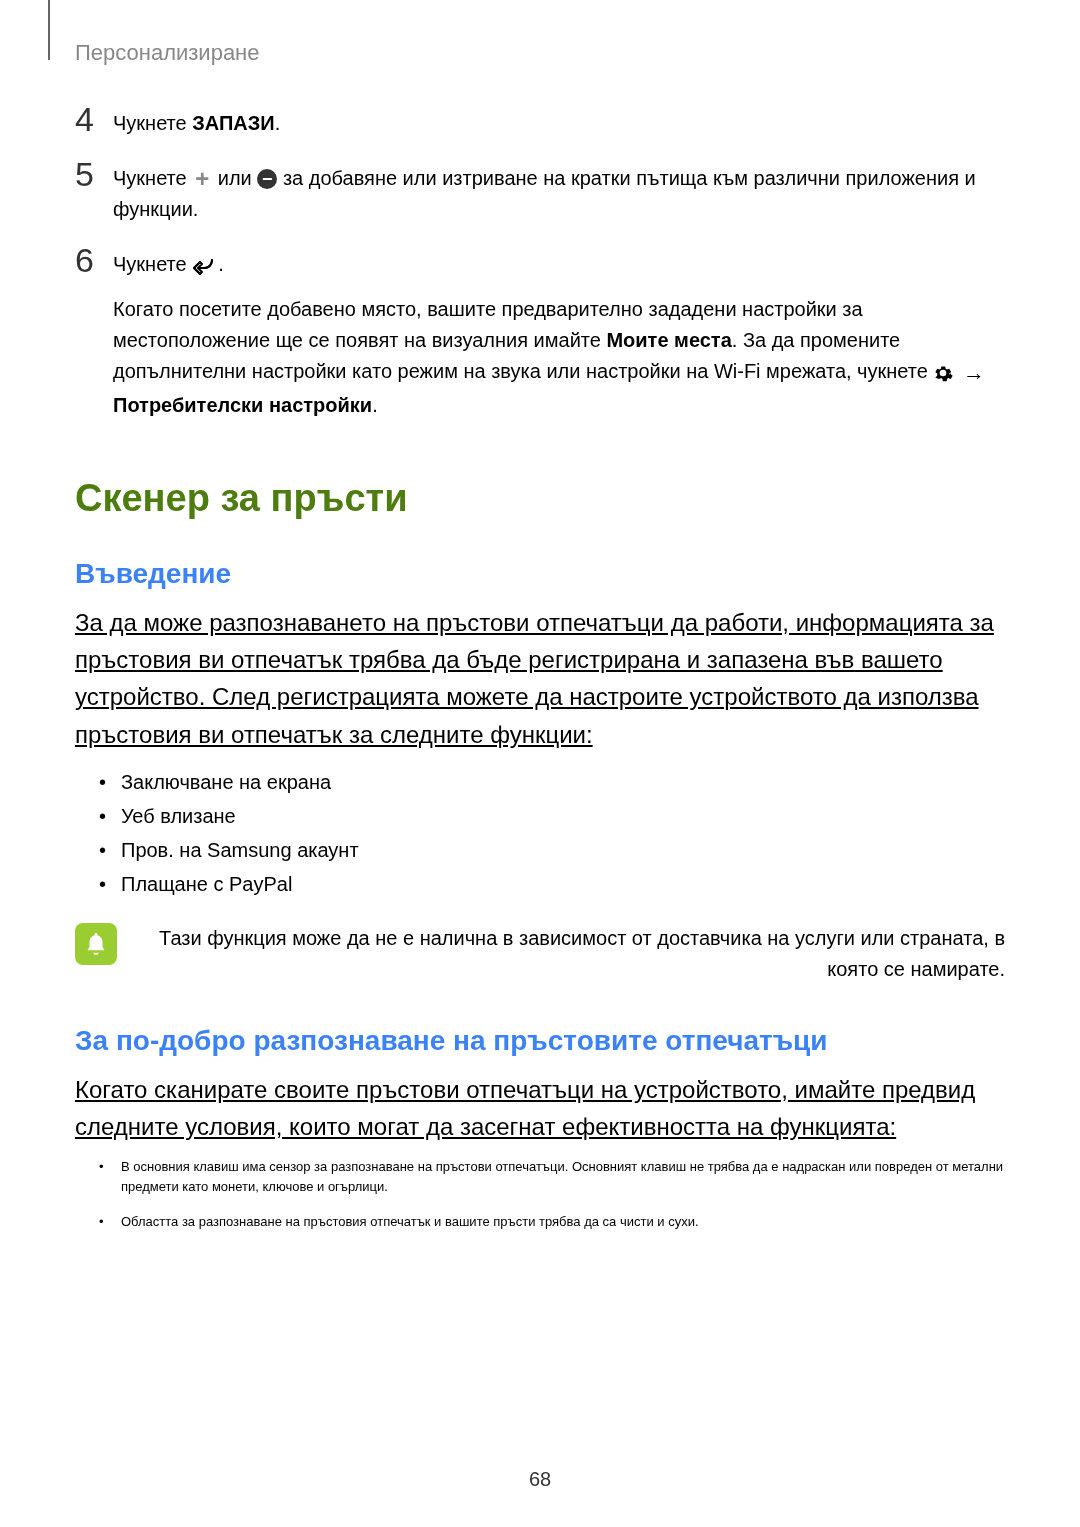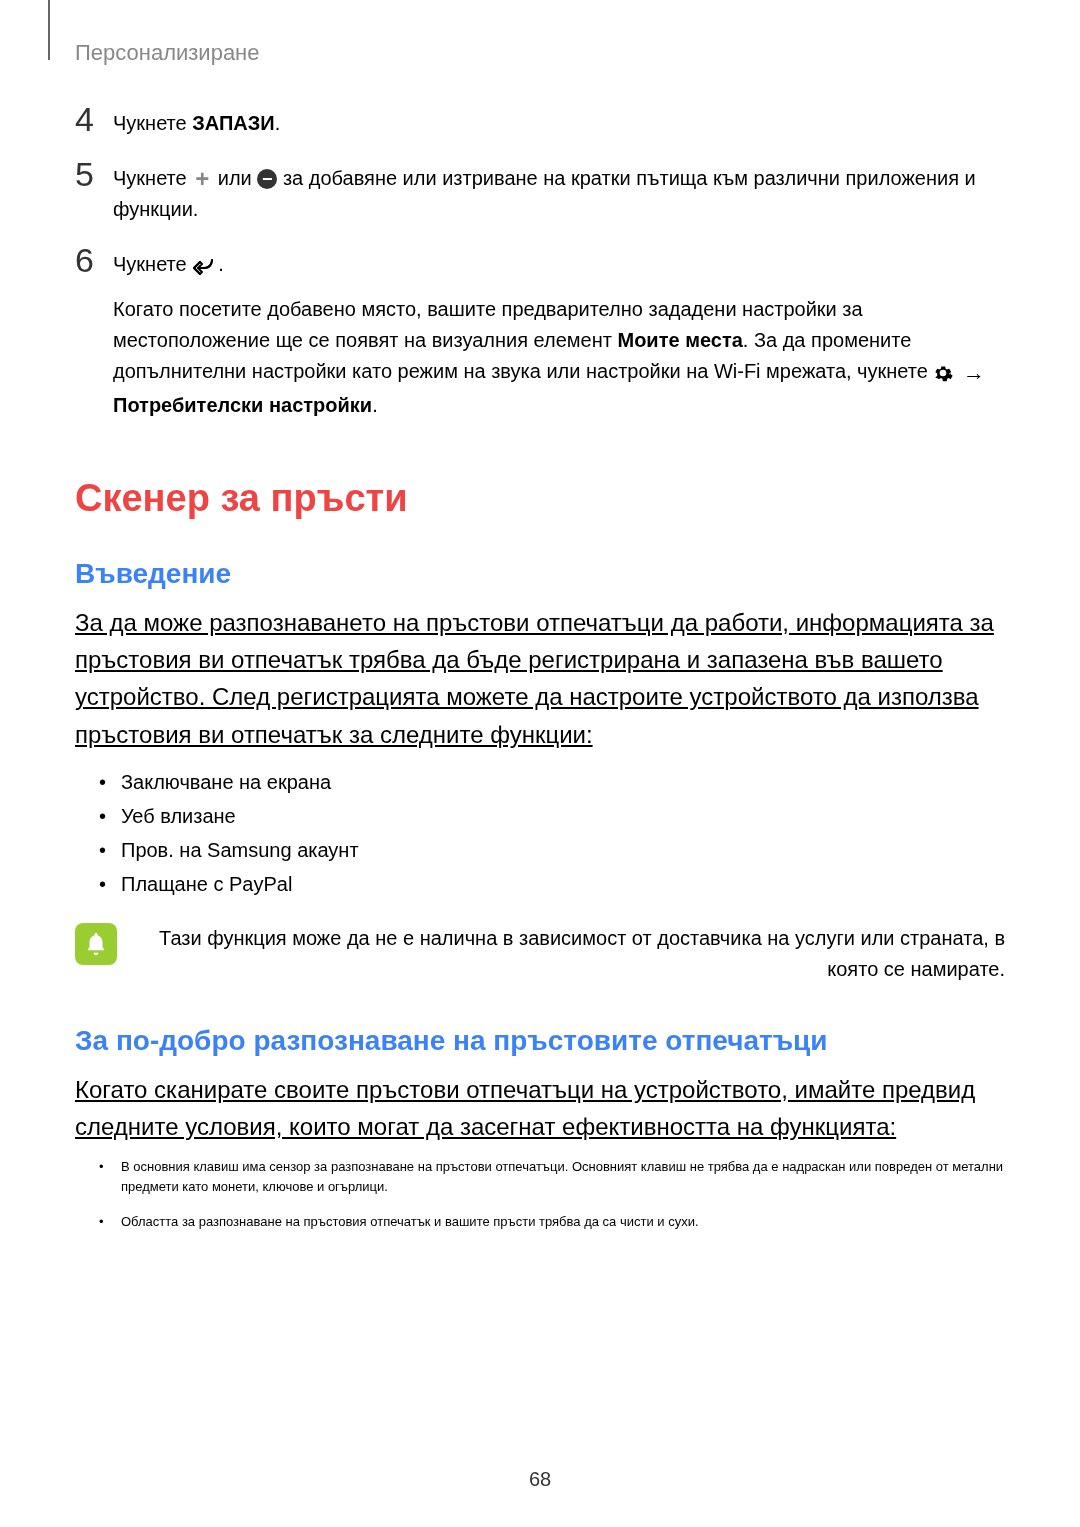--- a/index.html
+++ b/index.html
@@ -80,21 +80,21 @@
     }
     .icon-minus::after { content: "−"; line-height: 1; }
     .icon-back svg { width: 26px; height: 20px; }
     .icon-gear svg { width: 20px; height: 20px; }
     .icon-arrow {
       font-size: 22px;
       color: #000;
       padding: 0 4px;
     }
     .h1 {
-      color: #ef4444;
+      color: #4d7c0f;
       font-size: 38px;
       font-weight: 700;
       margin-bottom: 38px;
     }
     .h2 {
       color: #3b82f6;
       font-size: 28px;
       font-weight: 700;
       margin-bottom: 14px;
     }
@@ -199,21 +199,21 @@
       <div>
         <span>Чукнете </span><span class="icon-back">
             <svg viewBox="0 0 26 20">
               <path d="M20 4 C20 4 20 12 12 12 L6 12 L10 8 L8 6 L2 12 L8 18 L10 16 L6 12" fill="none" stroke="#000" stroke-width="2" stroke-linecap="round" stroke-linejoin="round"></path>
               <path d="M20 4 C20 4 20 12 12 12 L6 12" fill="none" stroke="#000" stroke-width="2" stroke-linecap="round"></path>
               <path d="M2 12 L8 6 M2 12 L8 18" fill="none" stroke="#000" stroke-width="2" stroke-linecap="round"></path>
             </svg>
           </span><span>.</span>
       </div>
       <div class="step-body-para">
-        <span>Когато посетите добавено място, вашите предварително зададени настройки за местоположение ще се появят на визуалния елемент </span><span class="bold">Моите места</span><span>. За да промените допълнителни настройки като режим на звука или настройки на Wi-Fi мрежата, чукнете </span><span class="icon-gear">
+        <span>Когато посетите добавено място, вашите предварително зададени настройки за местоположение ще се появят на визуалния имайте </span><span class="bold">Моите места</span><span>. За да промените допълнителни настройки като режим на звука или настройки на Wi-Fi мрежата, чукнете </span><span class="icon-gear">
             <svg viewBox="0 0 24 24">
               <path fill="#000" d="M12 8a4 4 0 100 8 4 4 0 000-8zm9.4 4c0 .5 0 1-.1 1.4l2 1.6c.2.1.2.4.1.6l-1.9 3.3c-.1.2-.4.3-.6.2l-2.4-1c-.5.4-1 .7-1.6.9l-.4 2.5c0 .2-.2.4-.5.4h-3.8c-.2 0-.4-.2-.5-.4l-.4-2.5c-.6-.2-1.1-.5-1.6-.9l-2.4 1c-.2.1-.5 0-.6-.2L3 17.6c-.1-.2-.1-.5.1-.6l2-1.6c-.1-.4-.1-.9-.1-1.4s0-1 .1-1.4l-2-1.6c-.2-.1-.2-.4-.1-.6l1.9-3.3c.1-.2.4-.3.6-.2l2.4 1c.5-.4 1-.7 1.6-.9l.4-2.5c0-.2.2-.4.5-.4h3.8c.2 0 .4.2.5.4l.4 2.5c.6.2 1.1.5 1.6.9l2.4-1c.2-.1.5 0 .6.2l1.9 3.3c.1.2.1.5-.1.6l-2 1.6c.1.4.1.9.1 1.4z"></path>
             </svg>
           </span> <span class="icon-arrow">→</span> <span class="bold">Потребителски настройки</span><span>.</span>
       </div>
     </div>
   </li>
 
 </ol>
 

